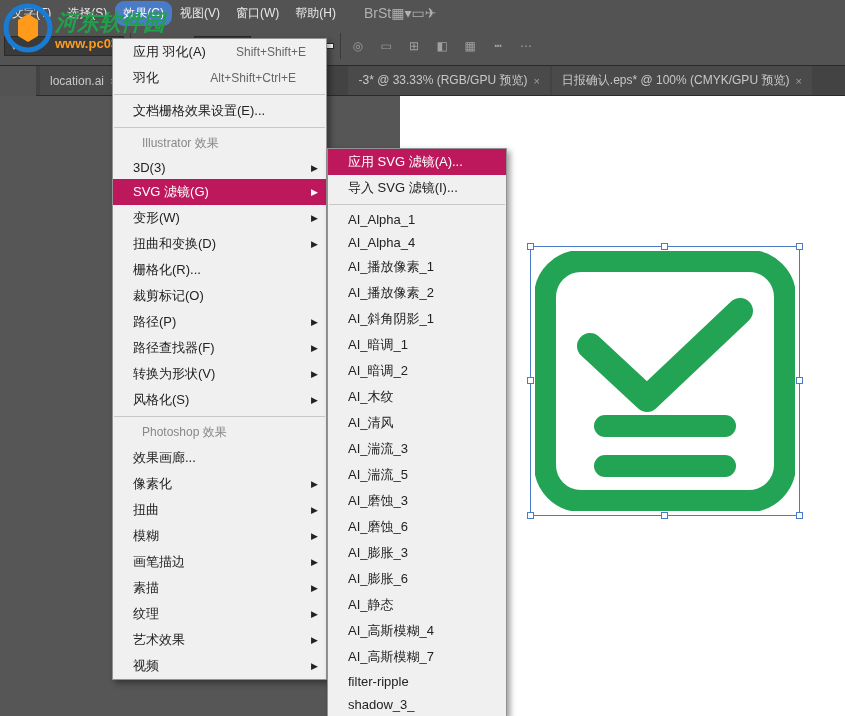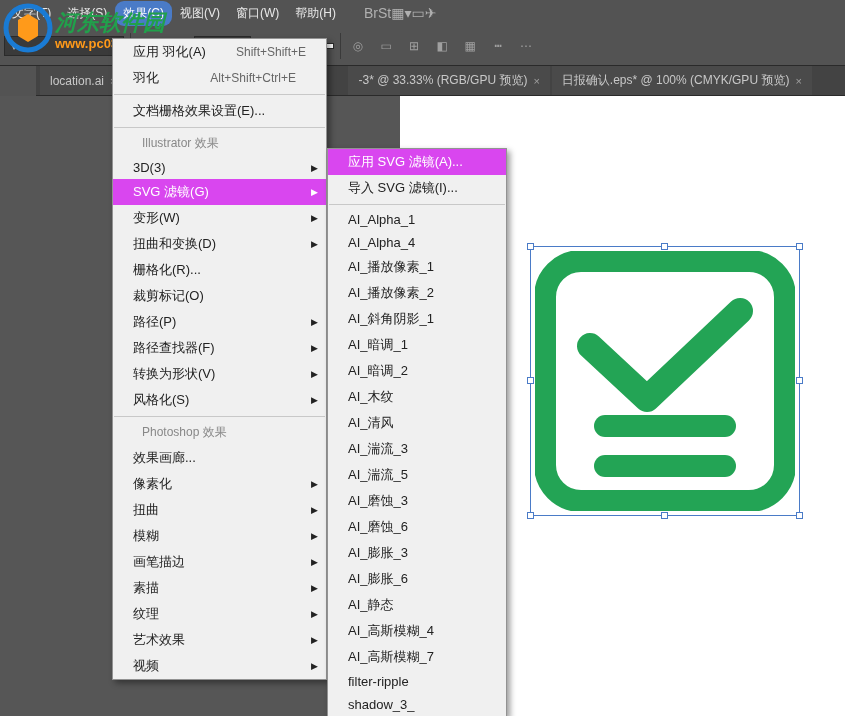--- a/index.html
+++ b/index.html
@@ -25,21 +25,21 @@
 .dark-gray { position: absolute; top: 0; left: 0; width: 400px; bottom: 0; background: #565656; }
 
 .artwork { position: absolute; left: 135px; top: 155px; width: 260px; height: 260px; }
 .selection-box { position: absolute; left: 130px; top: 150px; width: 270px; height: 270px; border: 1px solid #4a7bc7; }
 .sel-handle { position: absolute; width: 7px; height: 7px; background: #fff; border: 1px solid #4a7bc7; }
 
 .logo-overlay { position: absolute; top: 0; left: 0; width: 200px; height: 60px; pointer-events: none; z-index: 10; }
 
 .menu-panel { position: absolute; background: #f0f0f0; border: 1px solid #929292; box-shadow: 3px 3px 6px rgba(0,0,0,.4); font-size: 13px; color: #222; z-index: 100; }
 .menu-panel .mi { padding: 4px 30px 4px 20px; display: flex; justify-content: space-between; align-items: center; position: relative; white-space: nowrap; }
-.menu-panel .mi.highlighted { background: #d946ef; color: #fff; }
+.menu-panel .mi.highlighted { background: #be185d; color: #fff; }
 .menu-panel .mi .shortcut { color: #666; font-size: 12px; margin-left: 30px; }
 .menu-panel .mi.has-sub::after { content: "▶"; position: absolute; right: 8px; font-size: 9px; }
 .menu-panel .sep { height: 1px; background: #c8c8c8; margin: 3px 1px; }
 .menu-panel .header { padding: 4px 29px; color: #888; font-size: 12px; }
 </style>
 </head>
 <body>
 
 <div class="logo-overlay">
   <svg width="200" height="60">

